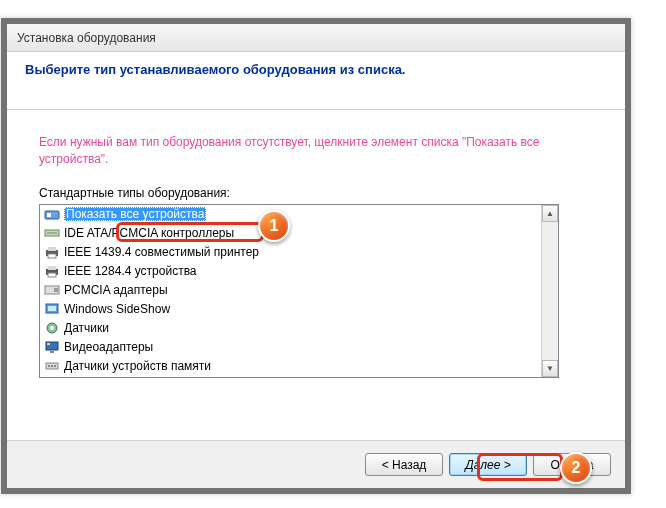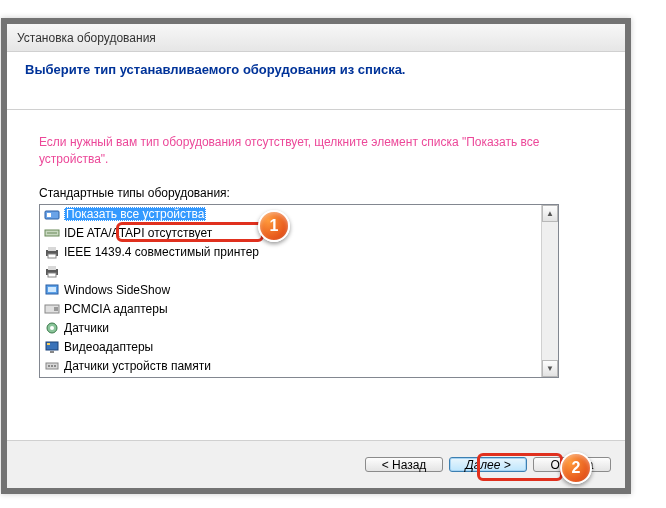--- a/index.html
+++ b/index.html
@@ -111,21 +111,21 @@
     border-top: 1px solid #d0d0d0;
     background: #f0f0f0;
     display: flex;
     align-items: center;
     justify-content: flex-end;
     padding: 0 14px;
     gap: 6px;
   }
   .btn {
     min-width: 78px;
-    height: 15px;
+    height: 23px;
     background: linear-gradient(#fdfdfd,#e4e4e4);
     border: 1px solid #8b8b8b;
     border-radius: 3px;
     font-size: 12px;
     font-family: inherit;
     padding: 0 10px;
     cursor: pointer;
   }
   .btn.default {
     border: 1px solid #3c7fb1;
@@ -195,21 +195,21 @@
           <span class="item-text">Показать все устройства</span>
         </div>
 
         <div class="list-item">
           <span class="ico">
             <svg viewBox="0 0 16 16">
                 <rect x="1" y="5" width="14" height="6" fill="#c8d8c0" stroke="#6a8a5a"></rect>
                 <line x1="3" y1="8" x2="13" y2="8" stroke="#6a8a5a"></line>
               </svg>
           </span>
-          <span class="item-text">IDE ATA/ATAPI отсутствует</span>
+          <span class="item-text">IDE ATA/PCMCIA контроллеры</span>
         </div>
 
         <div class="list-item">
           <span class="ico">
             <svg viewBox="0 0 16 16">
                 <rect x="2" y="6" width="12" height="6" fill="#5a5a5a"></rect>
                 <rect x="4" y="3" width="8" height="4" fill="#d8d8d8"></rect>
                 <rect x="4" y="10" width="8" height="4" fill="#fff" stroke="#888"></rect>
               </svg>
           </span>
@@ -217,40 +217,41 @@
         </div>
 
         <div class="list-item">
           <span class="ico">
             <svg viewBox="0 0 16 16">
                 <rect x="2" y="6" width="12" height="6" fill="#5a5a5a"></rect>
                 <rect x="4" y="3" width="8" height="4" fill="#d8d8d8"></rect>
                 <rect x="4" y="10" width="8" height="4" fill="#fff" stroke="#888"></rect>
               </svg>
           </span>
+          <span class="item-text">IEEE 1284.4 устройства</span>
+        </div>
+
+        <div class="list-item">
+          <span class="ico">
+            <svg viewBox="0 0 16 16">
+                <rect x="1" y="4" width="14" height="8" fill="#e0e0e0" stroke="#888"></rect>
+                <rect x="10" y="6" width="4" height="4" fill="#999"></rect>
+              </svg>
+          </span>
+          <span class="item-text">PCMCIA адаптеры</span>
         </div>
 
         <div class="list-item">
           <span class="ico">
             <svg viewBox="0 0 16 16">
                 <rect x="2" y="3" width="12" height="9" fill="#5aa0e8" stroke="#2b5fa4"></rect>
                 <rect x="4" y="5" width="8" height="5" fill="#cfe8ff"></rect>
               </svg>
           </span>
           <span class="item-text">Windows SideShow</span>
-        </div>
-
-        <div class="list-item">
-          <span class="ico">
-            <svg viewBox="0 0 16 16">
-                <rect x="1" y="4" width="14" height="8" fill="#e0e0e0" stroke="#888"></rect>
-                <rect x="10" y="6" width="4" height="4" fill="#999"></rect>
-              </svg>
-          </span>
-          <span class="item-text">PCMCIA адаптеры</span>
         </div>
 
         <div class="list-item">
           <span class="ico">
             <svg viewBox="0 0 16 16">
                 <circle cx="8" cy="8" r="5" fill="#8ac49a" stroke="#3a7a4a"></circle>
                 <circle cx="8" cy="8" r="2" fill="#fff"></circle>
               </svg>
           </span>
           <span class="item-text">Датчики</span>

